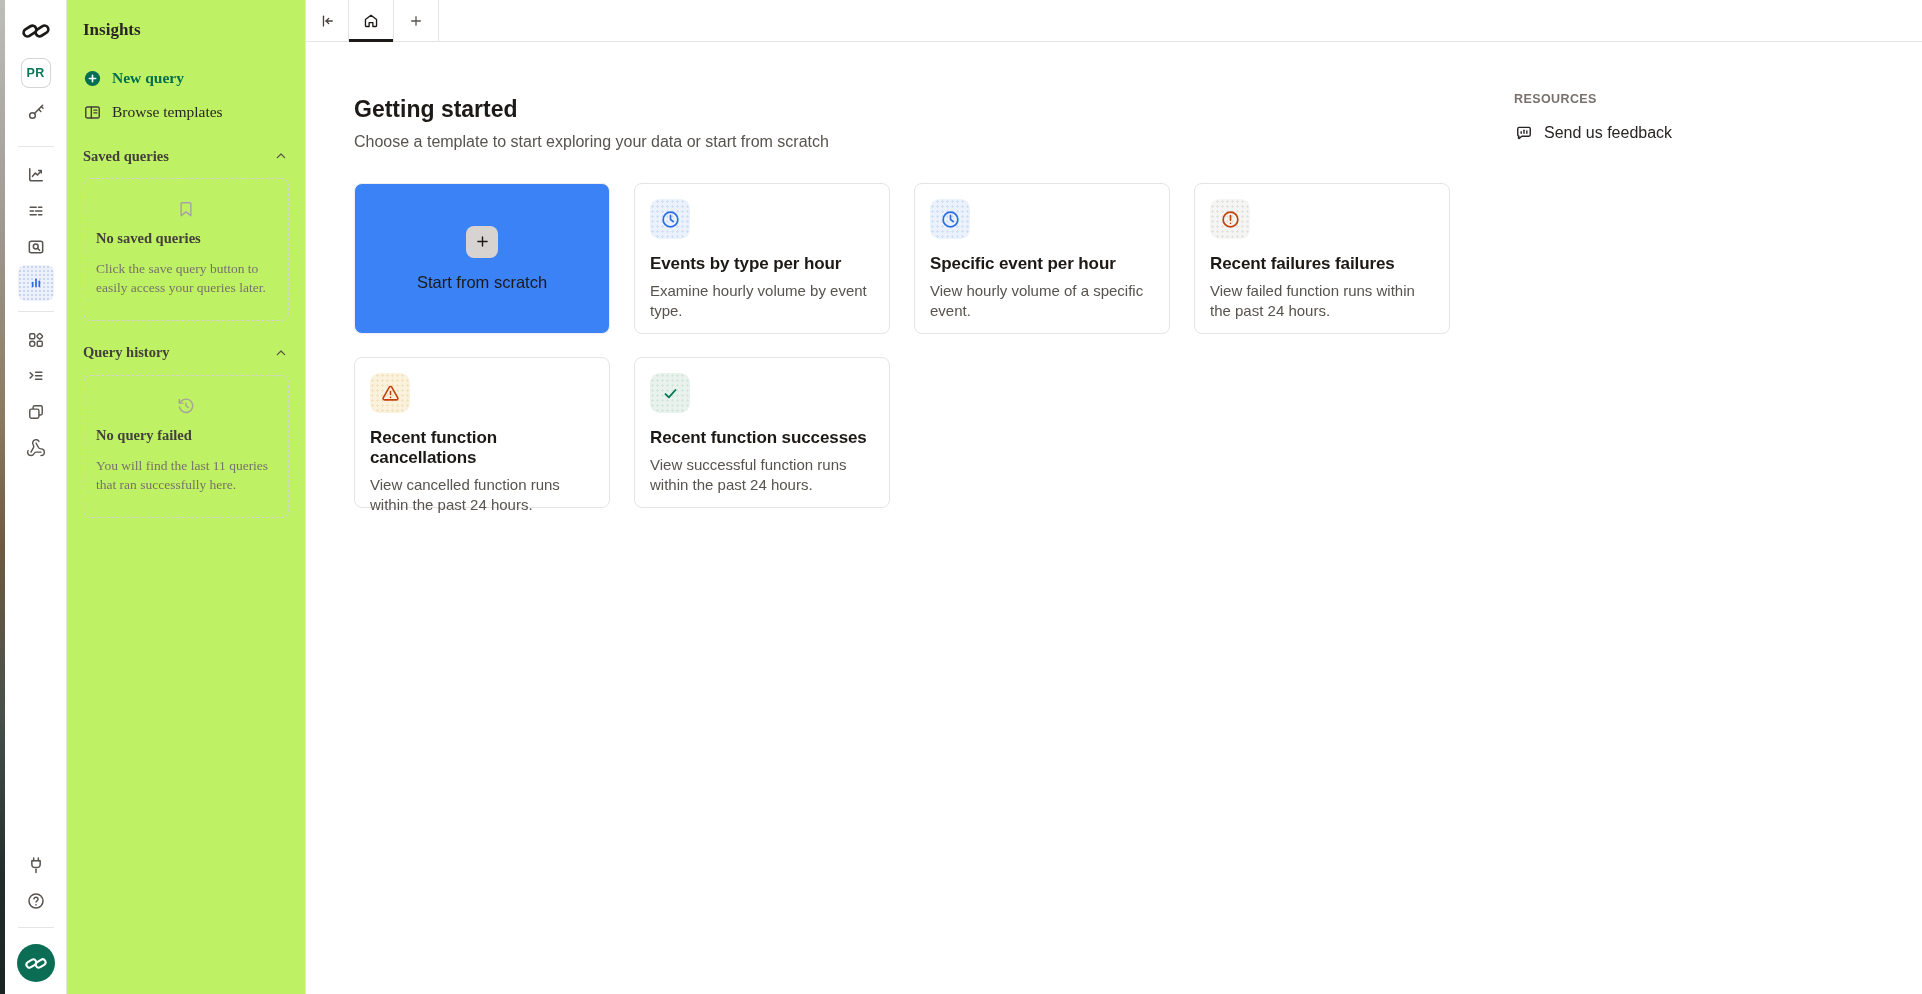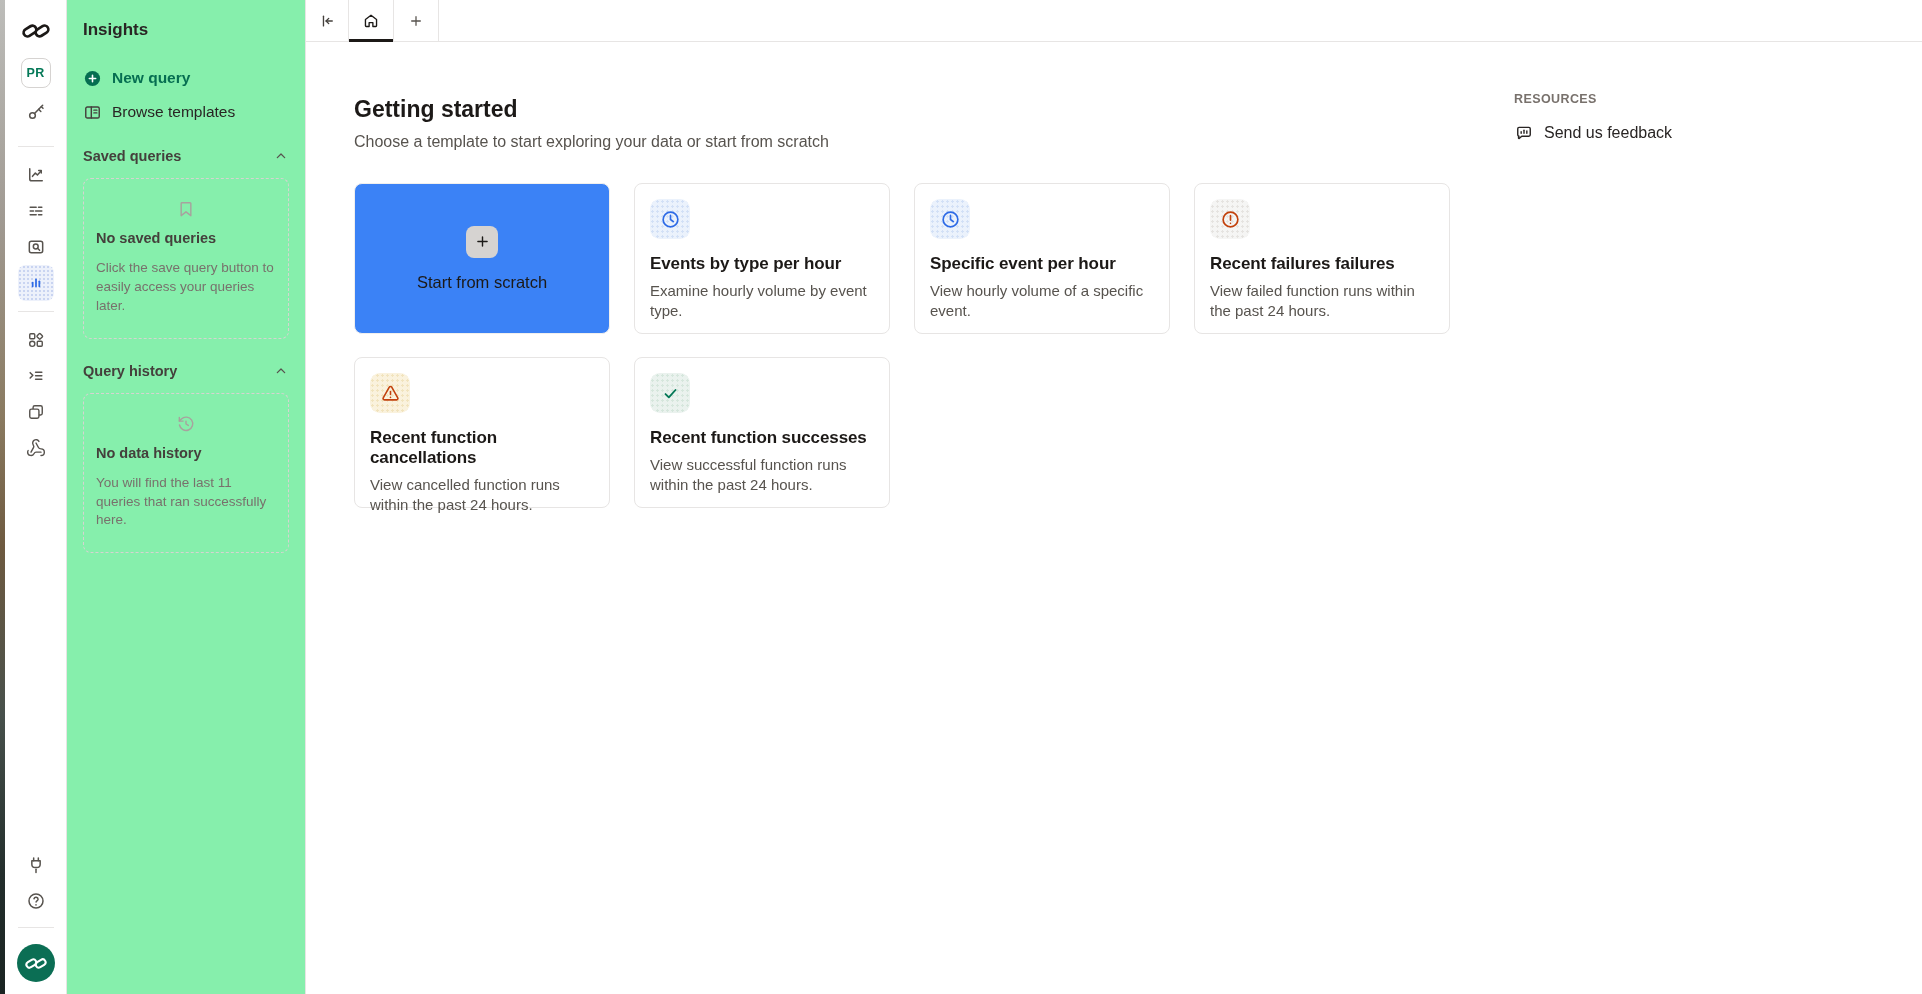--- a/index.html
+++ b/index.html
@@ -26,21 +26,21 @@
   .rail-div.d1 { margin:16px 0 10px; }
   .rail-div.d2 { margin:10px 0; }
   .rail-spacer { flex:1; }
   .rail-div.d3 { margin:8px 0; }
   .avatar { margin-top:8px; width:38px; height:38px; border-radius:50%; background:#0b6e54;
     display:flex; align-items:center; justify-content:center; cursor:pointer; }
   .key-btn { margin-top:6px; }
 
   
   .sidebar { width:239px; flex:0 0 239px; height:100%; border-right:1px solid #e7e5e4;
-    padding:18px 16px; background:#86efac; }
+    padding:18px 16px; background:#bef264;font-family:Liberation Serif, serif; }
   .sb-title { font-size:17px; font-weight:700; color:#292524; line-height:24px; }
   .sb-nav { margin-top:24px; }
   .sb-item { display:flex; align-items:center; gap:10px; height:24px; margin-bottom:10px;
     font-size:15.5px; cursor:pointer; }
   .sb-item.green { color:#066e51; font-weight:600; }
   .sb-item.plain { color:#292524; font-weight:400; }
   .sec-head { margin-top:22px; display:flex; align-items:center; justify-content:space-between;
     height:20px; }
   .sec-head .lbl { font-size:14.5px; font-weight:600; color:#44403c; }
   .sec-head .chev { cursor:pointer; display:flex; }
@@ -257,21 +257,21 @@
       </span>
     </div>
     <div class="empty-box">
       <span class="ico">
         <svg width="20" height="20" viewBox="0 0 24 24" fill="none" stroke="#a8a29e" stroke-width="1.7" stroke-linecap="round" stroke-linejoin="round">
           <path d="M4 4v4.5h4.5"></path>
             <path d="M4.2 13.2A8 8 0 1 0 6.5 6L4 8.5"></path>
             <path d="M12 8.5V12l2.8 1.7"></path>
         </svg>
       </span>
-      <div class="empty-title">No data history</div>
+      <div class="empty-title">No query failed</div>
       <div class="empty-desc">You will find the last 11 queries that ran successfully here.</div>
     </div>
   </aside>
 
   <main class="main">
 
     <div class="tabbar">
       <div class="tab-cell">
         <svg width="18" height="18" viewBox="0 0 24 24" fill="none" stroke="#44403c" stroke-width="1.8" stroke-linecap="round" stroke-linejoin="round">
           <path d="M7.3 5.5v13"></path>

